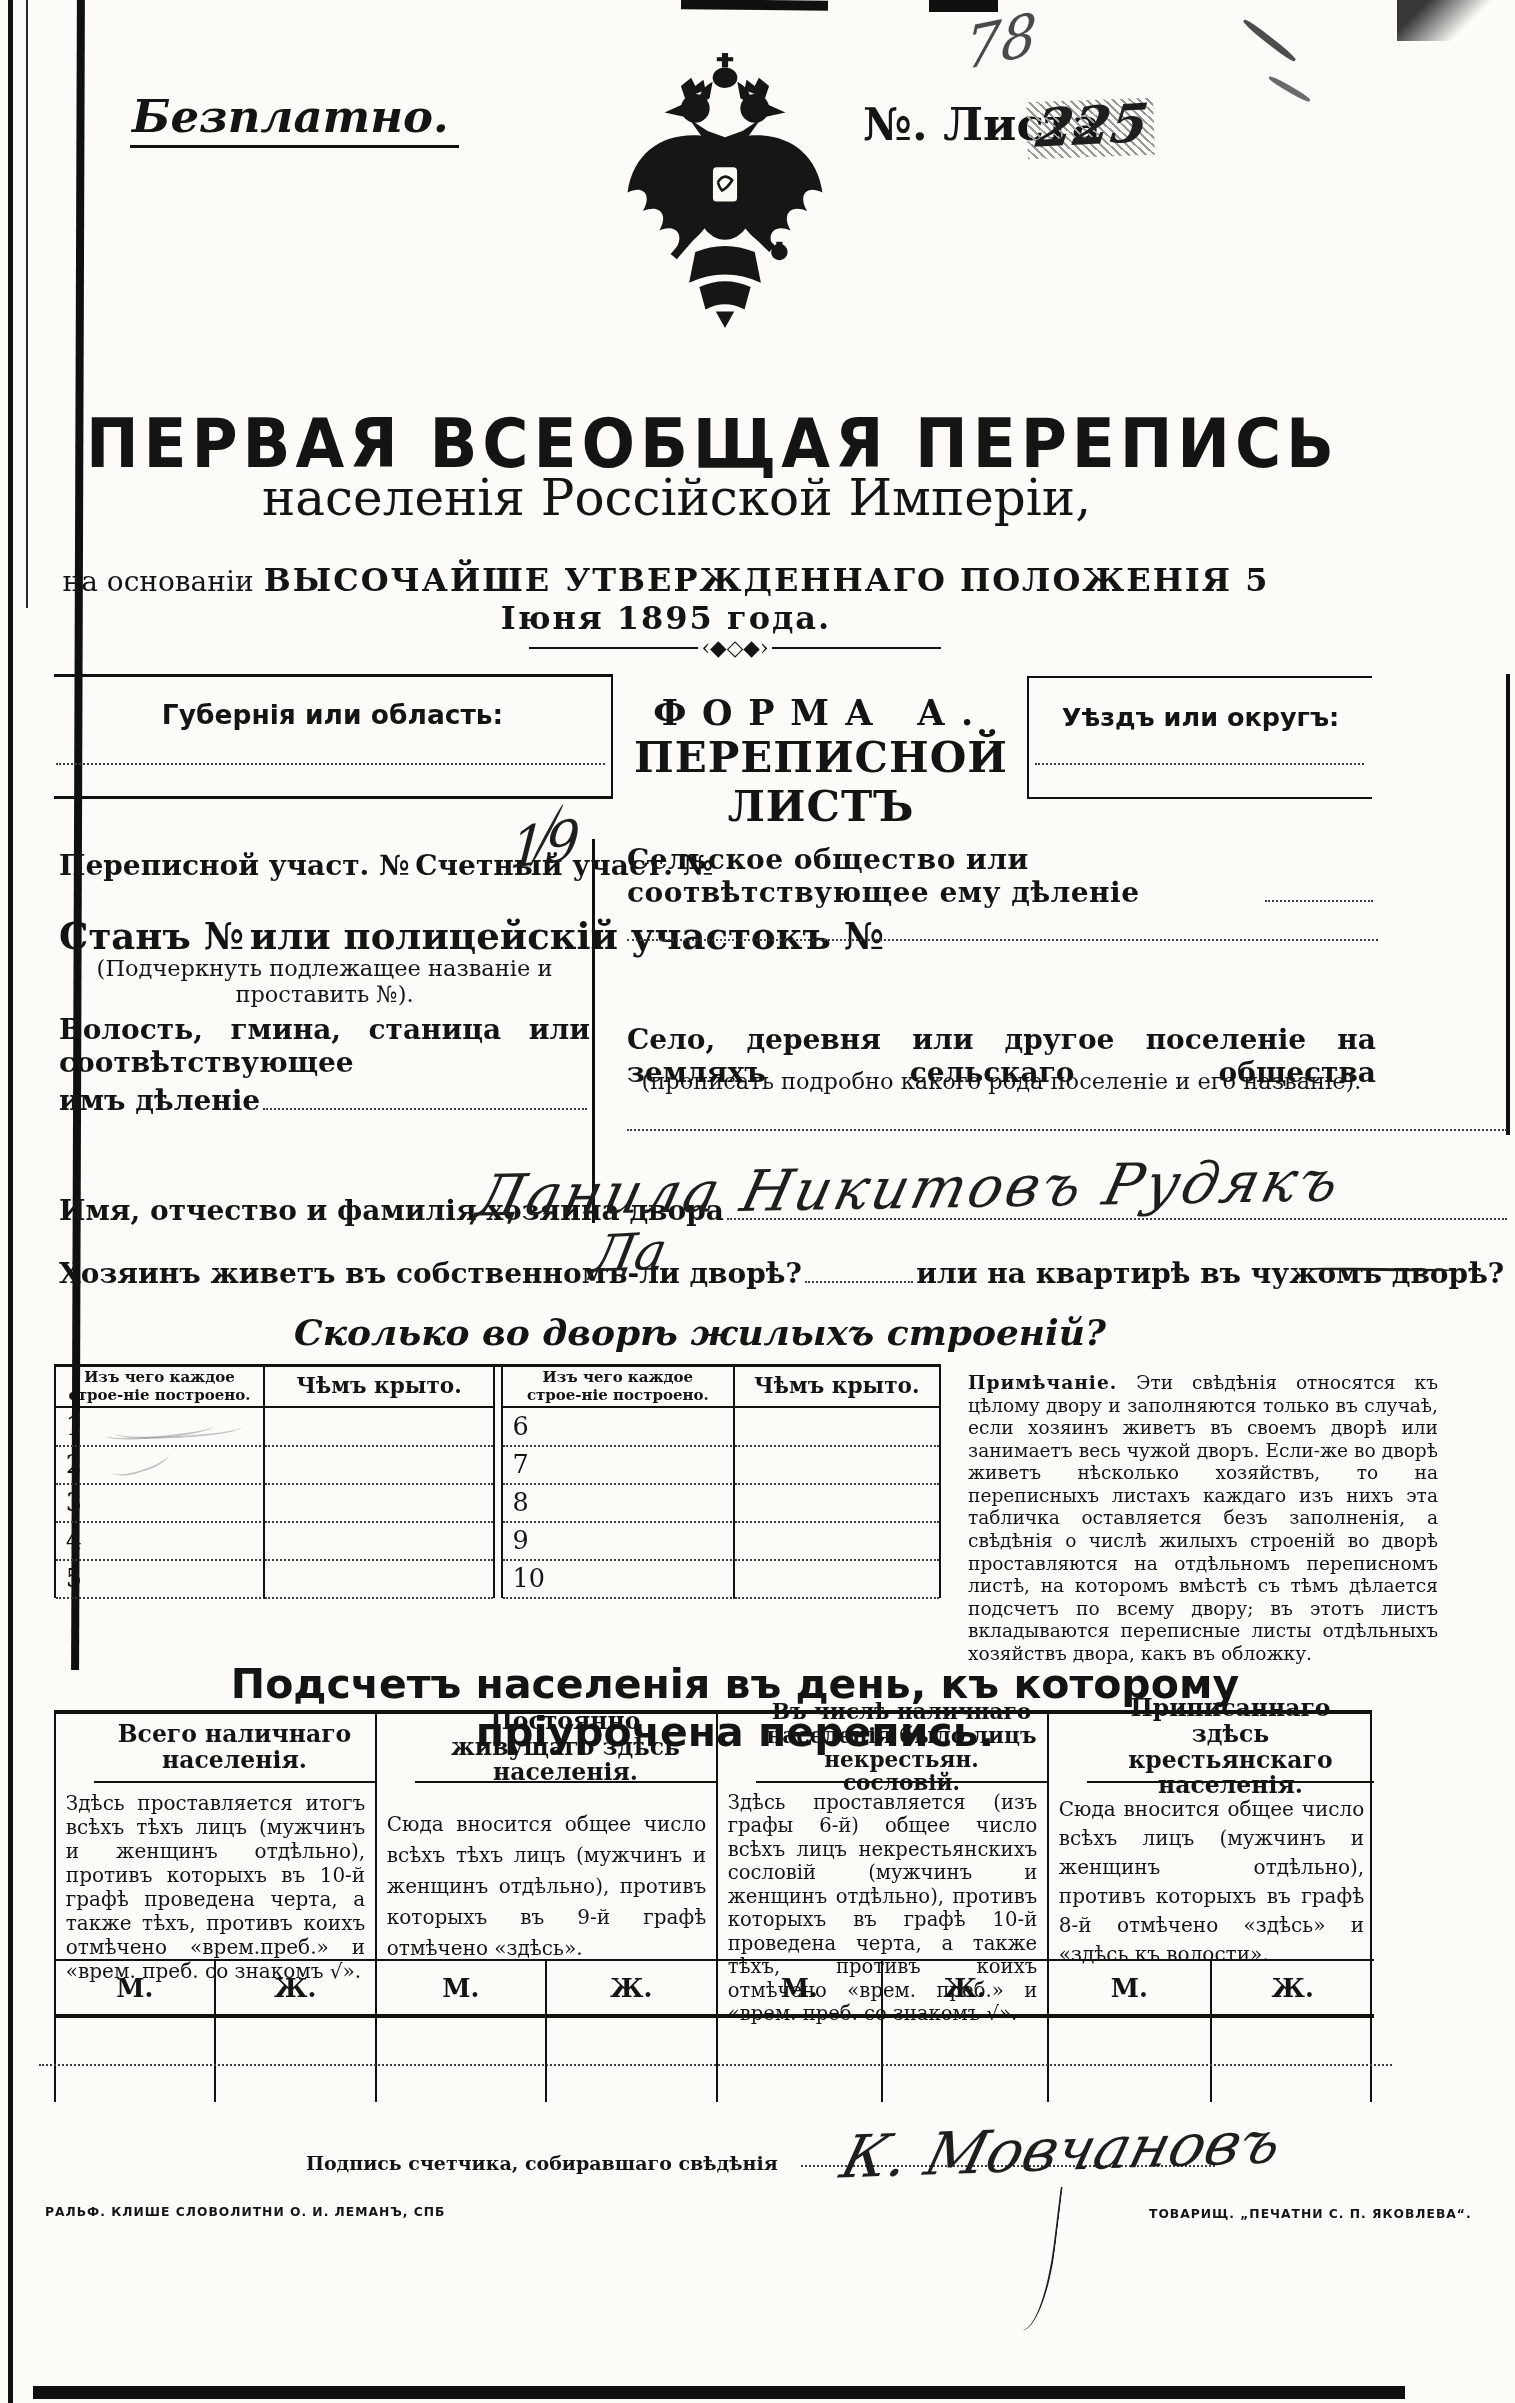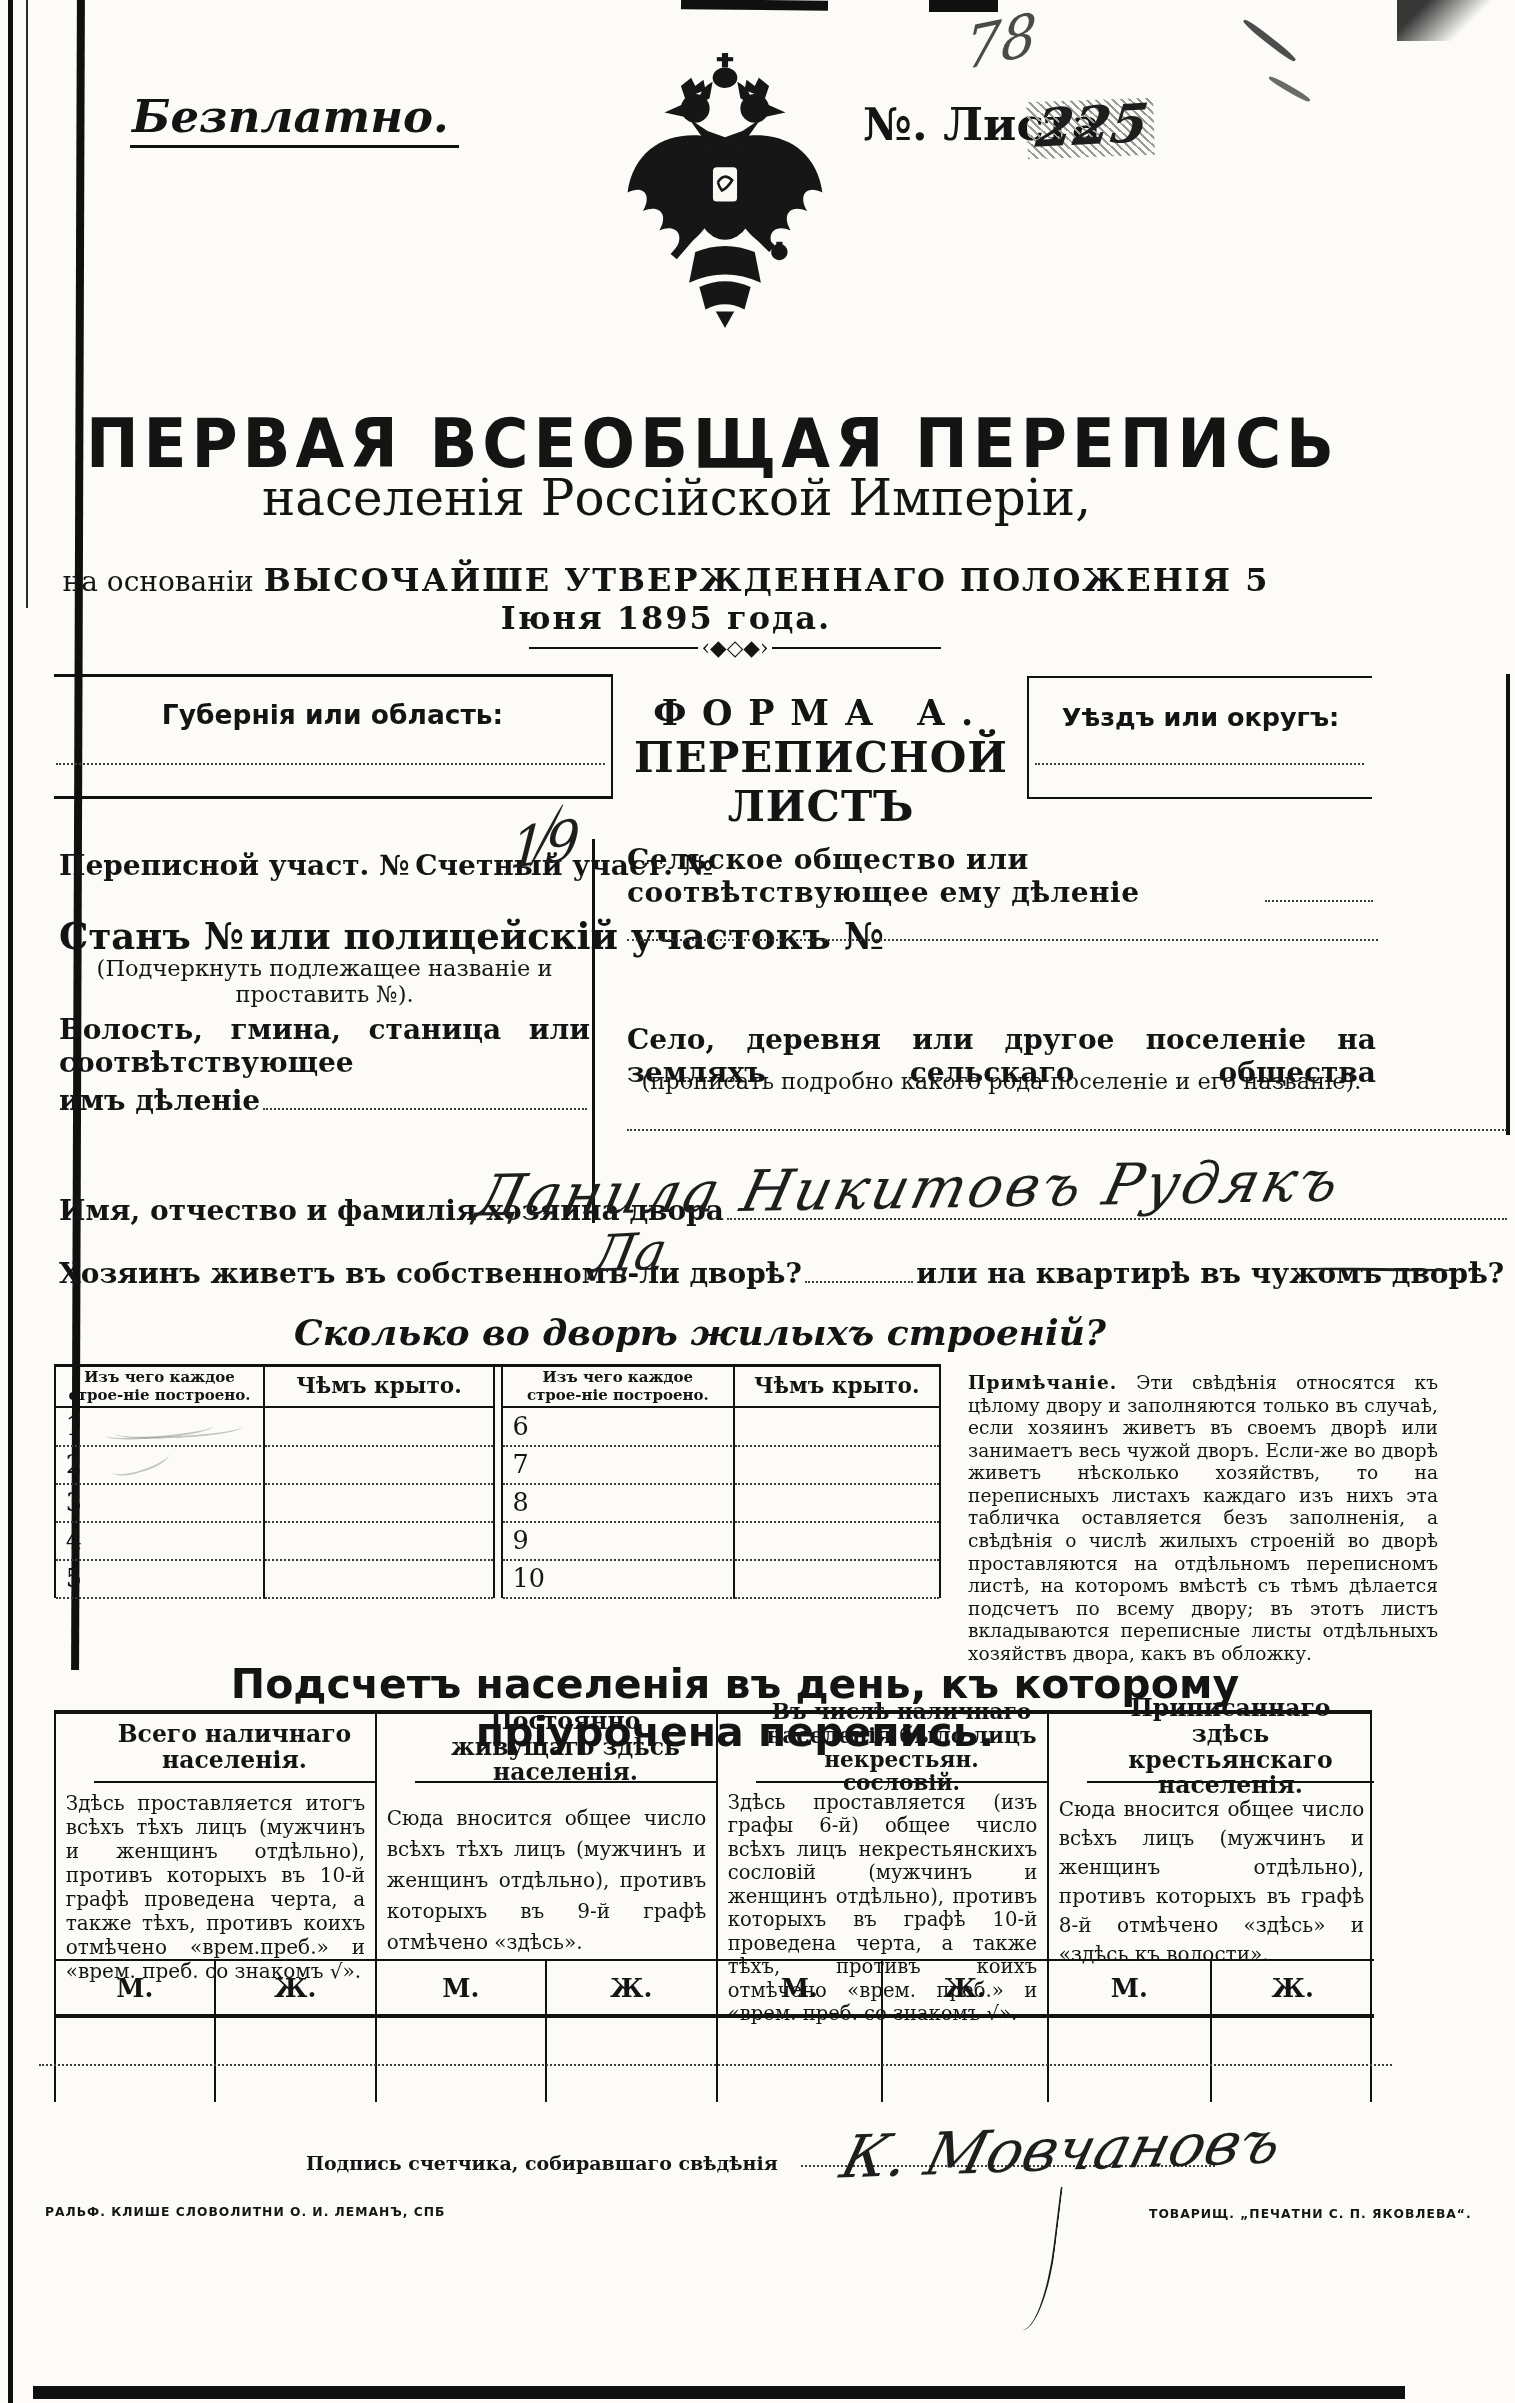--- a/index.html
+++ b/index.html
@@ -283,21 +283,21 @@
         <div>М.</div>
         <div>Ж.</div>
       </div>
       <div class="cc-data">
           <div></div>
           <div></div>
         </div>
     </div>
     <div class="cc cc2">
       <div class="cc-h">Постоянно живущаго здѣсь населенія.</div>
-      <div class="cc-d" style="line-height:1.55;padding-top:20px;">Сюда вносится общее число всѣхъ тѣхъ лицъ (мужчинъ и женщинъ отдѣльно), противъ которыхъ въ 9-й графѣ отмѣчено «здѣсь».</div>
+      <div class="cc-d" style="line-height:1.55;padding-top:26px;">Сюда вносится общее число всѣхъ тѣхъ лицъ (мужчинъ и женщинъ отдѣльно), противъ которыхъ въ 9-й графѣ отмѣчено «здѣсь».</div>
       <div class="cc-mj">
         <div>М.</div>
         <div>Ж.</div>
       </div>
       <div class="cc-data">
           <div></div>
           <div></div>
         </div>
     </div>
     <div class="cc cc3">

